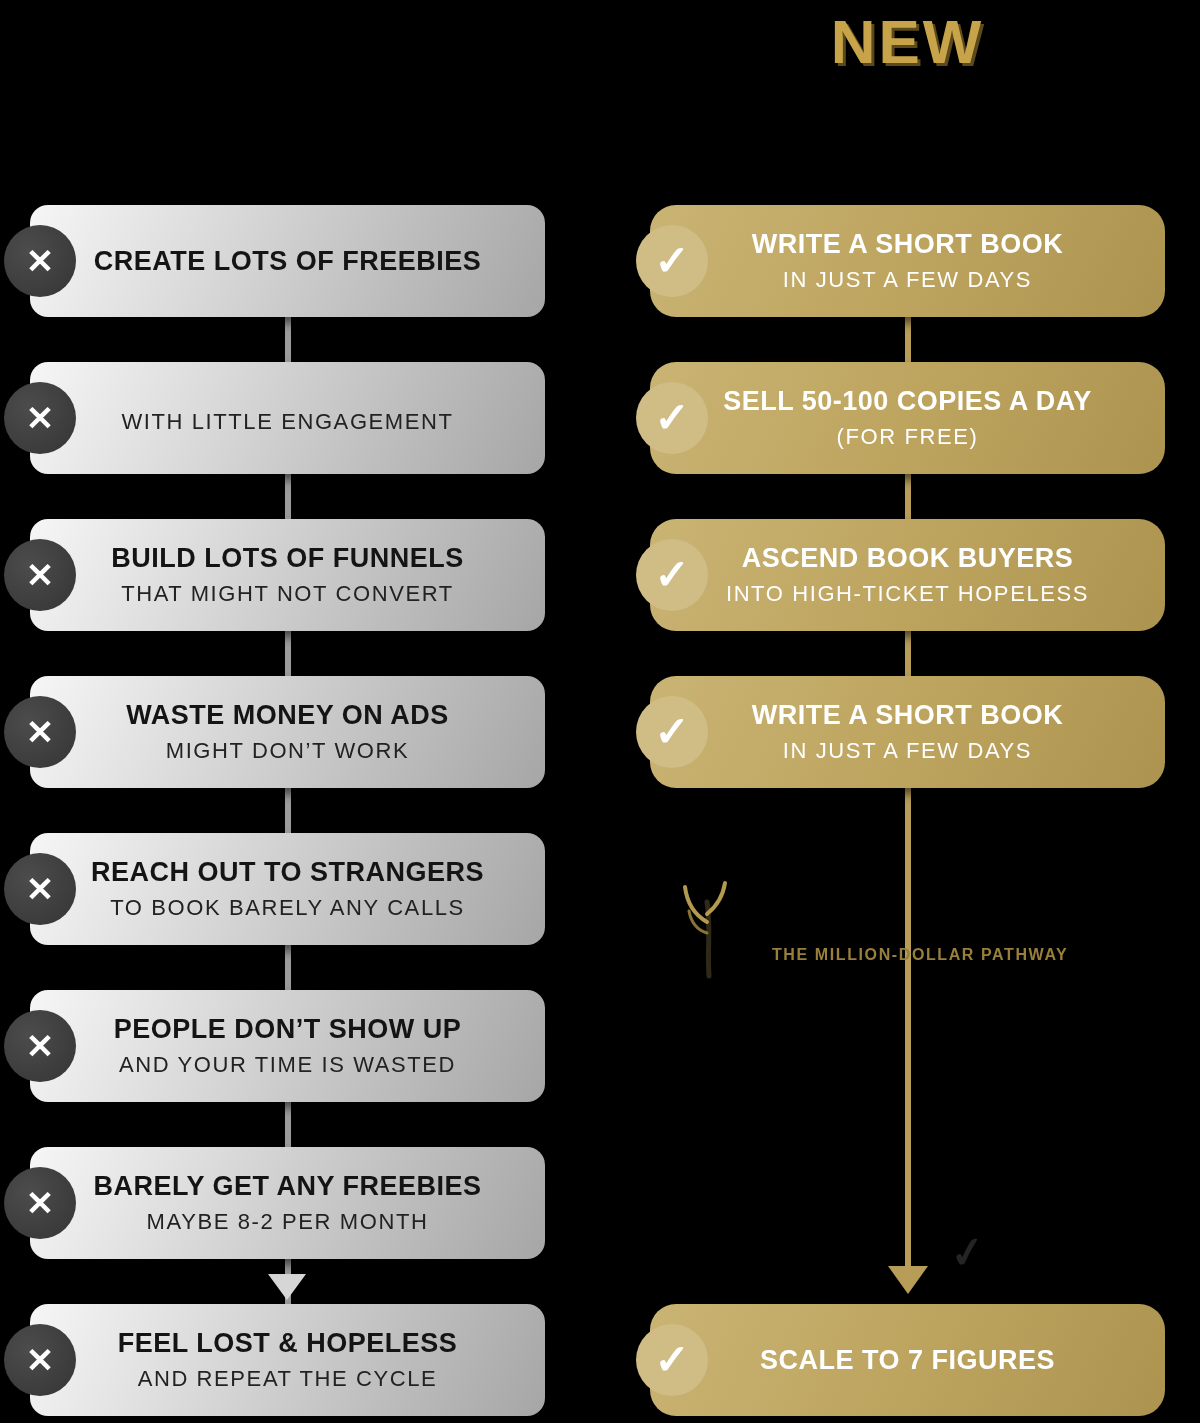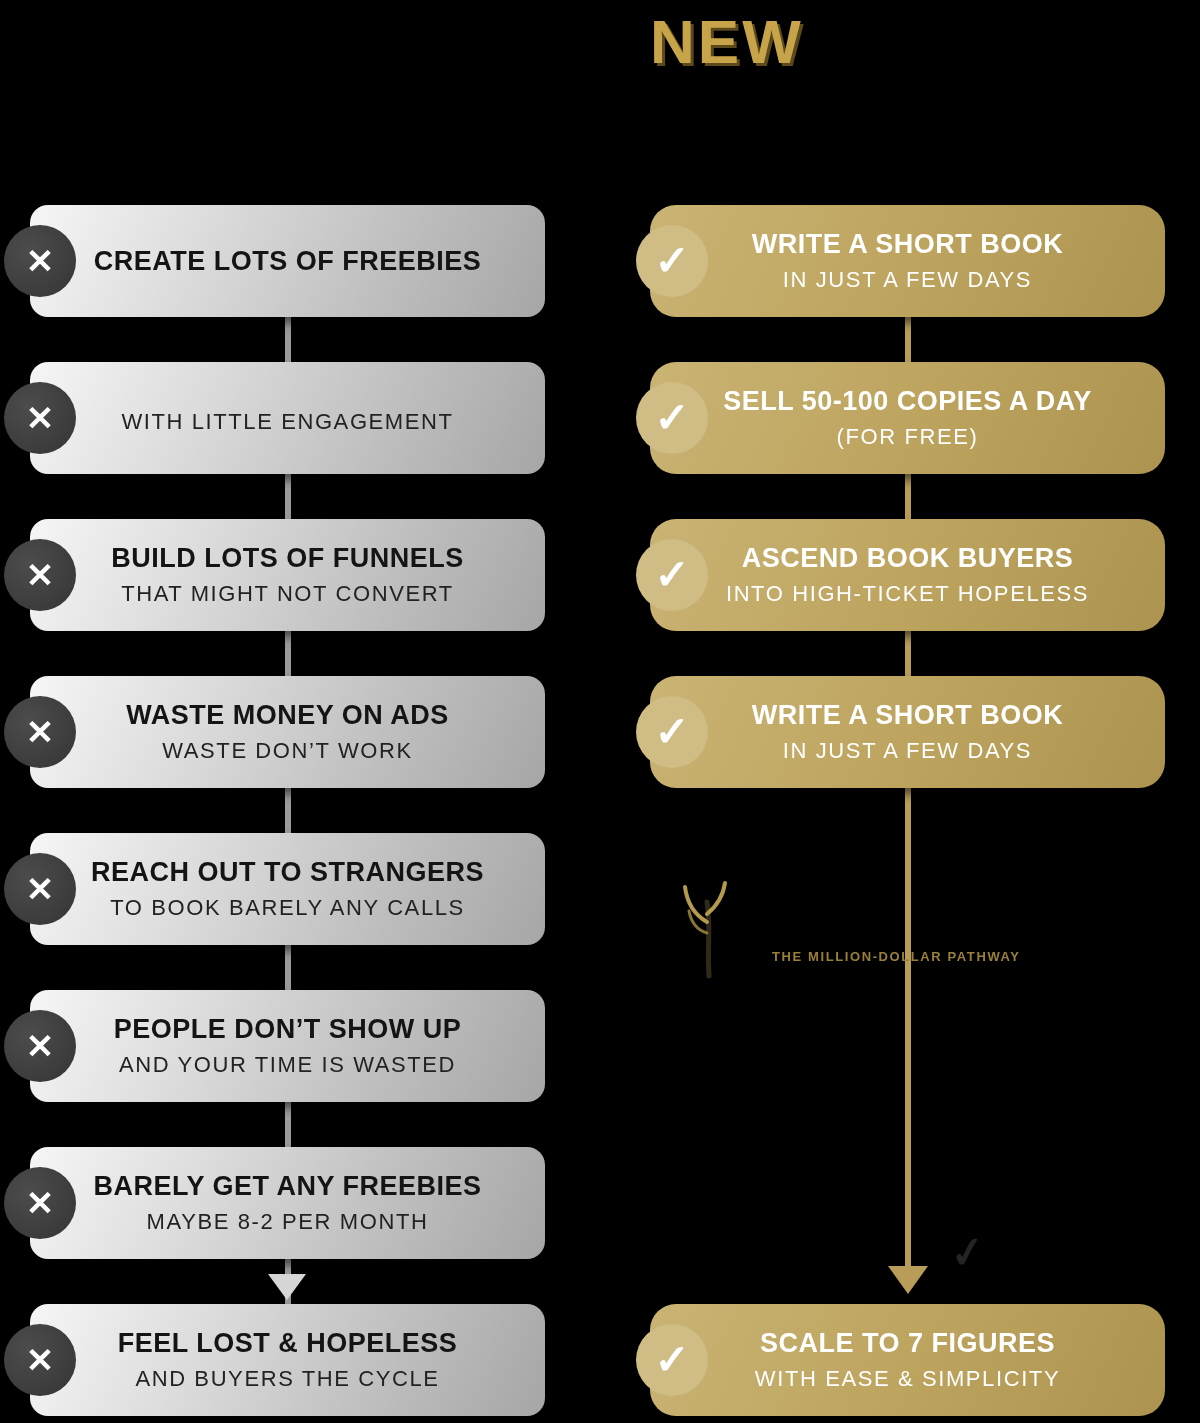--- a/index.html
+++ b/index.html
@@ -35,27 +35,27 @@
   .badge.x { left:-26px; background:radial-gradient(circle at 35% 35%, #4c4c4c, #343434);
              color:#fff; font-size:34px; }
   .badge.check { left:-14px; background:#cfbd85; color:#fff; font-size:42px; }
 
   
   .t-old { color:#141414; font-size:27px; font-weight:800; letter-spacing:.5px; }
   .s-old { color:#222;    font-size:22px; font-weight:500; letter-spacing:1.6px; margin-top:7px; }
   .t-new { color:#ffffff; font-size:27px; font-weight:800; letter-spacing:.5px; }
   .s-new { color:#ffffff; font-size:22px; font-weight:400; letter-spacing:1.6px; margin-top:7px; }
 
-  .header-new { position:absolute; left:650px; top:6px; width:515px; 
+  .header-new { position:absolute; left:650px; top:6px; width:515px; text-align:center;
     font-size:62px; font-weight:800; letter-spacing:3px; color:#c7a44a;
     text-shadow:3px 3px 0 #5c491c; z-index:2; }
 
   
   .logo { position:absolute; left:666px; top:876px; display:flex; align-items:flex-end; z-index:2; }
-  .logo-text { color:#99803a; font-size:13px; font-weight:800; letter-spacing:1.6px;
+  .logo-text { color:#99803a; font-size:16px; font-weight:800; letter-spacing:1.6px;
                margin-left:24px; margin-bottom:20px; white-space:nowrap; }
 
   .bird { position:absolute; left:950px; top:1228px; color:#242424; font-size:42px;
           font-weight:800; transform:rotate(-8deg); z-index:1; }
 </style>
 </head>
 <body>
 
 <div class="canvas">
 
@@ -83,21 +83,21 @@
         <span>✕</span>
       </div>
     <div class="t-old">BUILD LOTS OF FUNNELS</div>
     <div class="s-old">THAT MIGHT NOT CONVERT</div>
   </div>
   <div class="step old" style="top:676px">
     <div class="badge x">
         <span>✕</span>
       </div>
     <div class="t-old">WASTE MONEY ON ADS</div>
-    <div class="s-old">WASTE DON’T WORK</div>
+    <div class="s-old">MIGHT DON’T WORK</div>
   </div>
   <div class="step old" style="top:833px">
     <div class="badge x">
         <span>✕</span>
       </div>
     <div class="t-old">REACH OUT TO STRANGERS</div>
     <div class="s-old">TO BOOK BARELY ANY CALLS</div>
   </div>
   <div class="step old" style="top:990px">
     <div class="badge x">
@@ -111,21 +111,21 @@
         <span>✕</span>
       </div>
     <div class="t-old">BARELY GET ANY FREEBIES</div>
     <div class="s-old">MAYBE 8-2 PER MONTH</div>
   </div>
   <div class="step old" style="top:1304px">
     <div class="badge x">
         <span>✕</span>
       </div>
     <div class="t-old">FEEL LOST &amp; HOPELESS</div>
-    <div class="s-old">AND BUYERS THE CYCLE</div>
+    <div class="s-old">AND REPEAT THE CYCLE</div>
   </div>
 
   <div class="step new" style="top:205px">
     <div class="badge check">
         <span>✓</span>
       </div>
     <div class="t-new">WRITE A SHORT BOOK</div>
     <div class="s-new">IN JUST A FEW DAYS</div>
   </div>
   <div class="step new" style="top:362px">
@@ -147,21 +147,20 @@
         <span>✓</span>
       </div>
     <div class="t-new">WRITE A SHORT BOOK</div>
     <div class="s-new">IN JUST A FEW DAYS</div>
   </div>
   <div class="step new" style="top:1304px">
     <div class="badge check">
         <span>✓</span>
       </div>
     <div class="t-new">SCALE TO 7 FIGURES</div>
-    <div class="s-new">WITH EASE &amp; SIMPLICITY</div>
   </div>
 
   <div class="logo">
     <span>
       <svg width="82" height="104" viewBox="0 0 82 104" aria-hidden="true">
         <path d="M43 100 C41 72 45 50 41 26" stroke="#2f2a18" stroke-width="5" fill="none" stroke-linecap="round"></path>
         <path d="M41 46 C29 39 21 27 19 11" stroke="#b49a4f" stroke-width="4" fill="none" stroke-linecap="round"></path>
         <path d="M41 38 C51 30 57 20 59 7" stroke="#b49a4f" stroke-width="4" fill="none" stroke-linecap="round"></path>
         <path d="M41 57 C31 54 25 46 23 35" stroke="#8a7433" stroke-width="3" fill="none" stroke-linecap="round"></path>
       </svg>

